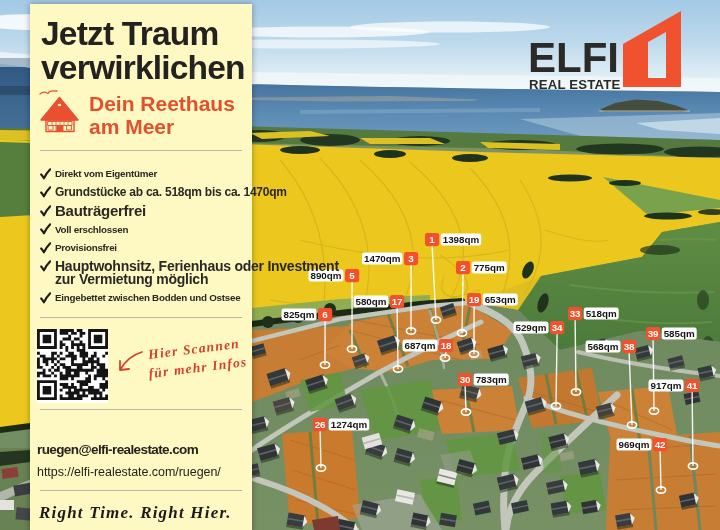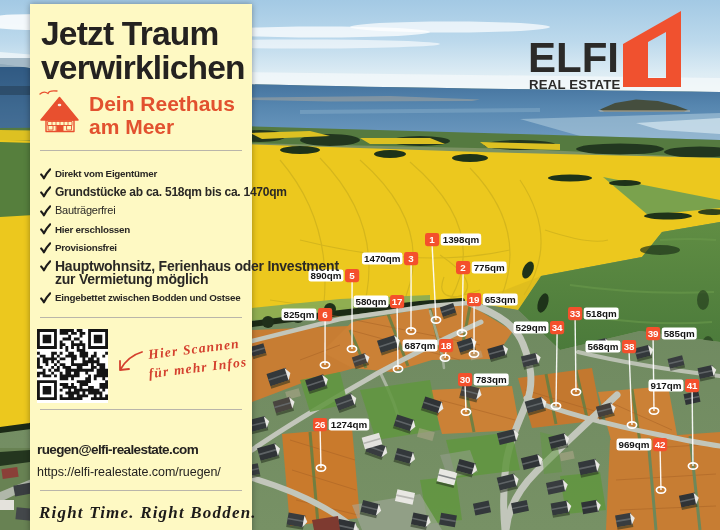--- a/index.html
+++ b/index.html
@@ -594,27 +594,27 @@
   <div class="abs" style="left:0;top:18.5px;">
       <svg width="11" height="12" viewBox="0 0 14 14" style="position:absolute;left:0;top:0.5px">
             <path d="M1.5,7.5 C3,9 4.2,10.8 5,12.5 C7,8.5 10.5,3.5 13,1" stroke="#1d1c1a" stroke-width="2.7" fill="none" stroke-linecap="round" stroke-linejoin="round"></path>
           </svg>
       <div style="position:absolute;left:15px;top:0;width:190px;font-size:12px;letter-spacing:-0.25px;line-height:13.5px;font-weight:bold;color:#2a2825;white-space:nowrap;">Grundstücke ab ca. 518qm bis ca. 1470qm</div>
     </div>
   <div class="abs" style="left:0;top:37px;">
       <svg width="11" height="12" viewBox="0 0 14 14" style="position:absolute;left:0;top:0.5px">
             <path d="M1.5,7.5 C3,9 4.2,10.8 5,12.5 C7,8.5 10.5,3.5 13,1" stroke="#1d1c1a" stroke-width="2.7" fill="none" stroke-linecap="round" stroke-linejoin="round"></path>
           </svg>
-      <div style="position:absolute;left:15px;top:0;width:190px;font-size:11px;letter-spacing:-0.25px;line-height:13.5px;font-weight:normal;color:#2a2825;white-space:nowrap;">Bauträgerfrei</div>
+      <div style="position:absolute;left:15px;top:0;width:190px;font-size:15px;letter-spacing:-0.25px;line-height:13.5px;font-weight:bold;color:#2a2825;white-space:nowrap;">Bauträgerfrei</div>
     </div>
   <div class="abs" style="left:0;top:55.5px;">
       <svg width="11" height="12" viewBox="0 0 14 14" style="position:absolute;left:0;top:0.5px">
             <path d="M1.5,7.5 C3,9 4.2,10.8 5,12.5 C7,8.5 10.5,3.5 13,1" stroke="#1d1c1a" stroke-width="2.7" fill="none" stroke-linecap="round" stroke-linejoin="round"></path>
           </svg>
-      <div style="position:absolute;left:15px;top:0;width:190px;font-size:9.8px;letter-spacing:-0.25px;line-height:13.5px;font-weight:bold;color:#2a2825;white-space:nowrap;">Hier erschlossen</div>
+      <div style="position:absolute;left:15px;top:0;width:190px;font-size:9.8px;letter-spacing:-0.25px;line-height:13.5px;font-weight:bold;color:#2a2825;white-space:nowrap;">Voll erschlossen</div>
     </div>
   <div class="abs" style="left:0;top:74px;">
       <svg width="11" height="12" viewBox="0 0 14 14" style="position:absolute;left:0;top:0.5px">
             <path d="M1.5,7.5 C3,9 4.2,10.8 5,12.5 C7,8.5 10.5,3.5 13,1" stroke="#1d1c1a" stroke-width="2.7" fill="none" stroke-linecap="round" stroke-linejoin="round"></path>
           </svg>
       <div style="position:absolute;left:15px;top:0;width:190px;font-size:9.8px;letter-spacing:-0.25px;line-height:13.5px;font-weight:bold;color:#2a2825;white-space:nowrap;">Provisionsfrei</div>
     </div>
   <div class="abs" style="left:0;top:92.5px;">
       <svg width="11" height="12" viewBox="0 0 14 14" style="position:absolute;left:0;top:0.5px">
             <path d="M1.5,7.5 C3,9 4.2,10.8 5,12.5 C7,8.5 10.5,3.5 13,1" stroke="#1d1c1a" stroke-width="2.7" fill="none" stroke-linecap="round" stroke-linejoin="round"></path>
@@ -637,21 +637,21 @@
   <svg class="abs" style="left:78px;top:330px" width="144" height="66" viewBox="0 0 144 66">
     <g transform="rotate(-7 66 33)" fill="#d4402e" font-family="Liberation Serif,serif" font-style="italic" font-weight="bold">
       <text x="42" y="22" font-size="13.5" letter-spacing="1.2">Hier Scannen</text>
       <text x="40" y="41" font-size="13.5" letter-spacing="1.2">für mehr Infos</text>
     </g>
     <path d="M34,18 Q20,22 12,36 M12,36 L12,27 M12,36 L21,35" stroke="#d4402e" stroke-width="1.8" fill="none" stroke-linecap="round"></path>
   </svg>
   <div class="abs" style="left:7px;top:438px;white-space:nowrap;letter-spacing:-0.6px;font-size:13.5px;font-weight:bold;color:#242220;">ruegen@elfi-realestate.com</div>
   <div class="abs" style="left:7px;top:461px;white-space:nowrap;letter-spacing:-0.05px;font-size:12.5px;font-weight:normal;color:#242220;">https://elfi-realestate.com/ruegen/</div>
   <div class="abs" style="left:10px;top:486px;width:202px;border-top:1.6px solid #b9b5aa;"></div>
-  <div class="abs" style="left:9px;top:499px;white-space:nowrap;font-size:17px;font-weight:bold;font-style:italic;font-family:'Liberation Serif',serif;color:#1d1b1a;letter-spacing:1.2px;">Right Time. Right Bodden.</div>
+  <div class="abs" style="left:9px;top:499px;white-space:nowrap;font-size:17px;font-weight:bold;font-style:italic;font-family:'Liberation Serif',serif;color:#1d1b1a;letter-spacing:1.2px;">Right Time. Right Hier.</div>
 </div>
 
 <svg class="abs" width="170" height="92" viewBox="0 0 170 92" style="left:524px;top:6px" id="logo">
   <text x="4" y="66" font-size="42" font-weight="bold" fill="#2b2a28" letter-spacing="0" font-family="Liberation Sans,sans-serif">ELFI</text>
   <text x="5" y="83" font-size="13.2" font-weight="bold" fill="#2b2a28" letter-spacing="0.2" font-family="Liberation Sans,sans-serif">REAL ESTATE</text>
   <path d="M99,81 L99,38 L157,5 L157,81 Z M124,72 L142,72 L142,26 L124,36 Z" fill="#f0512f" fill-rule="evenodd"></path>
 </svg>
 
 </div>
 

